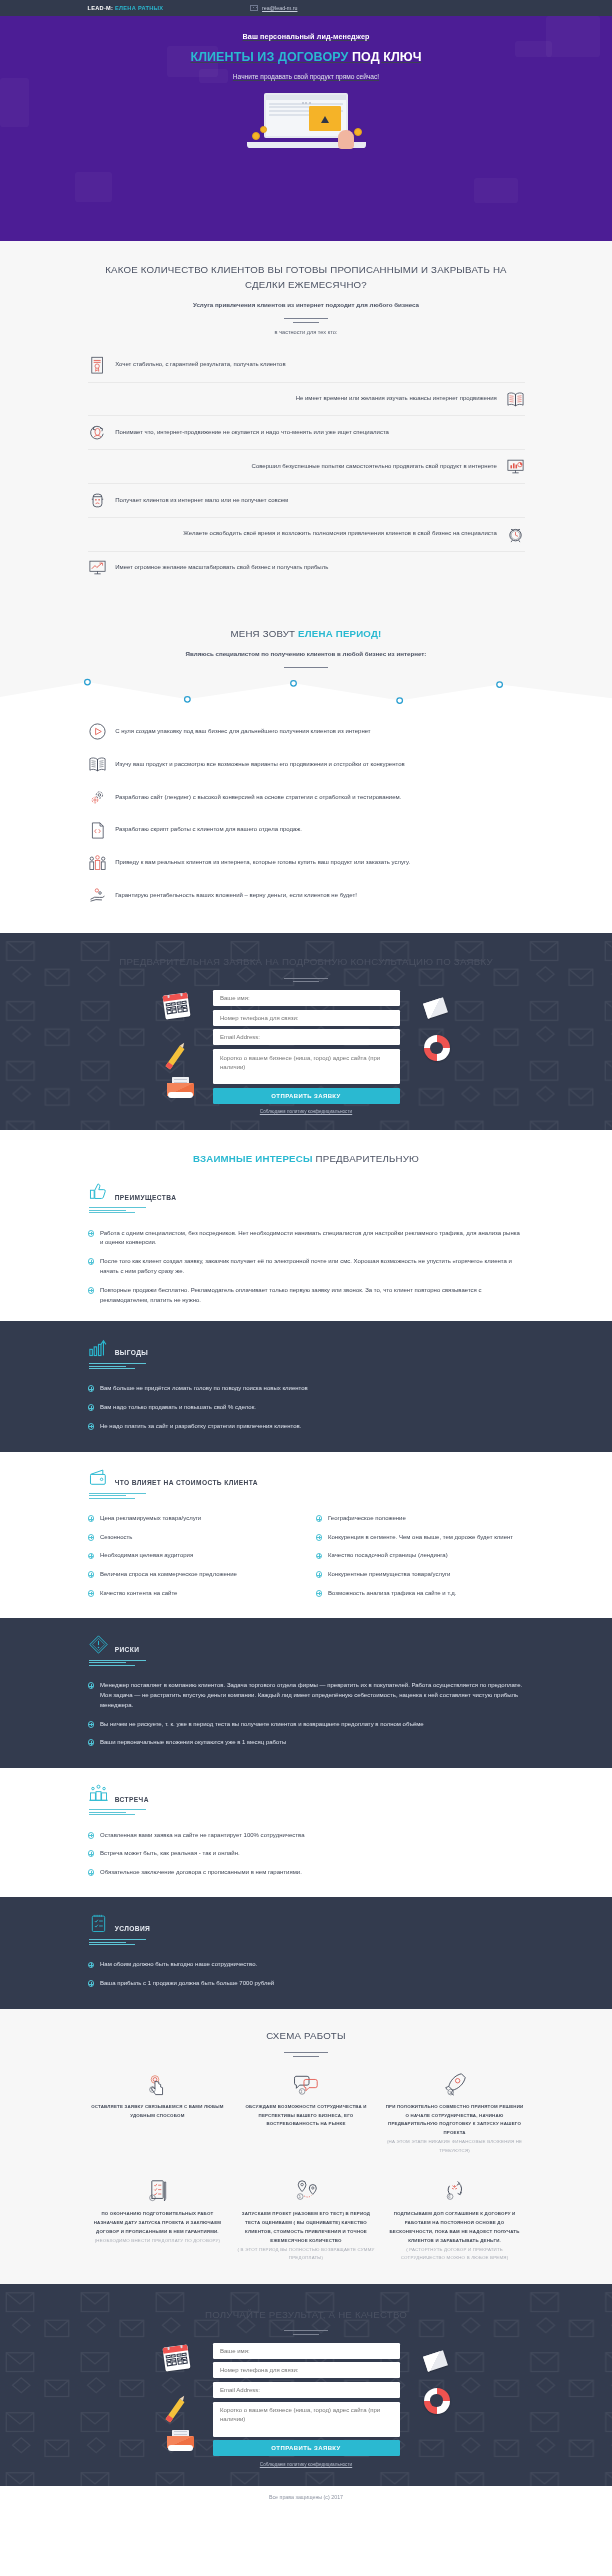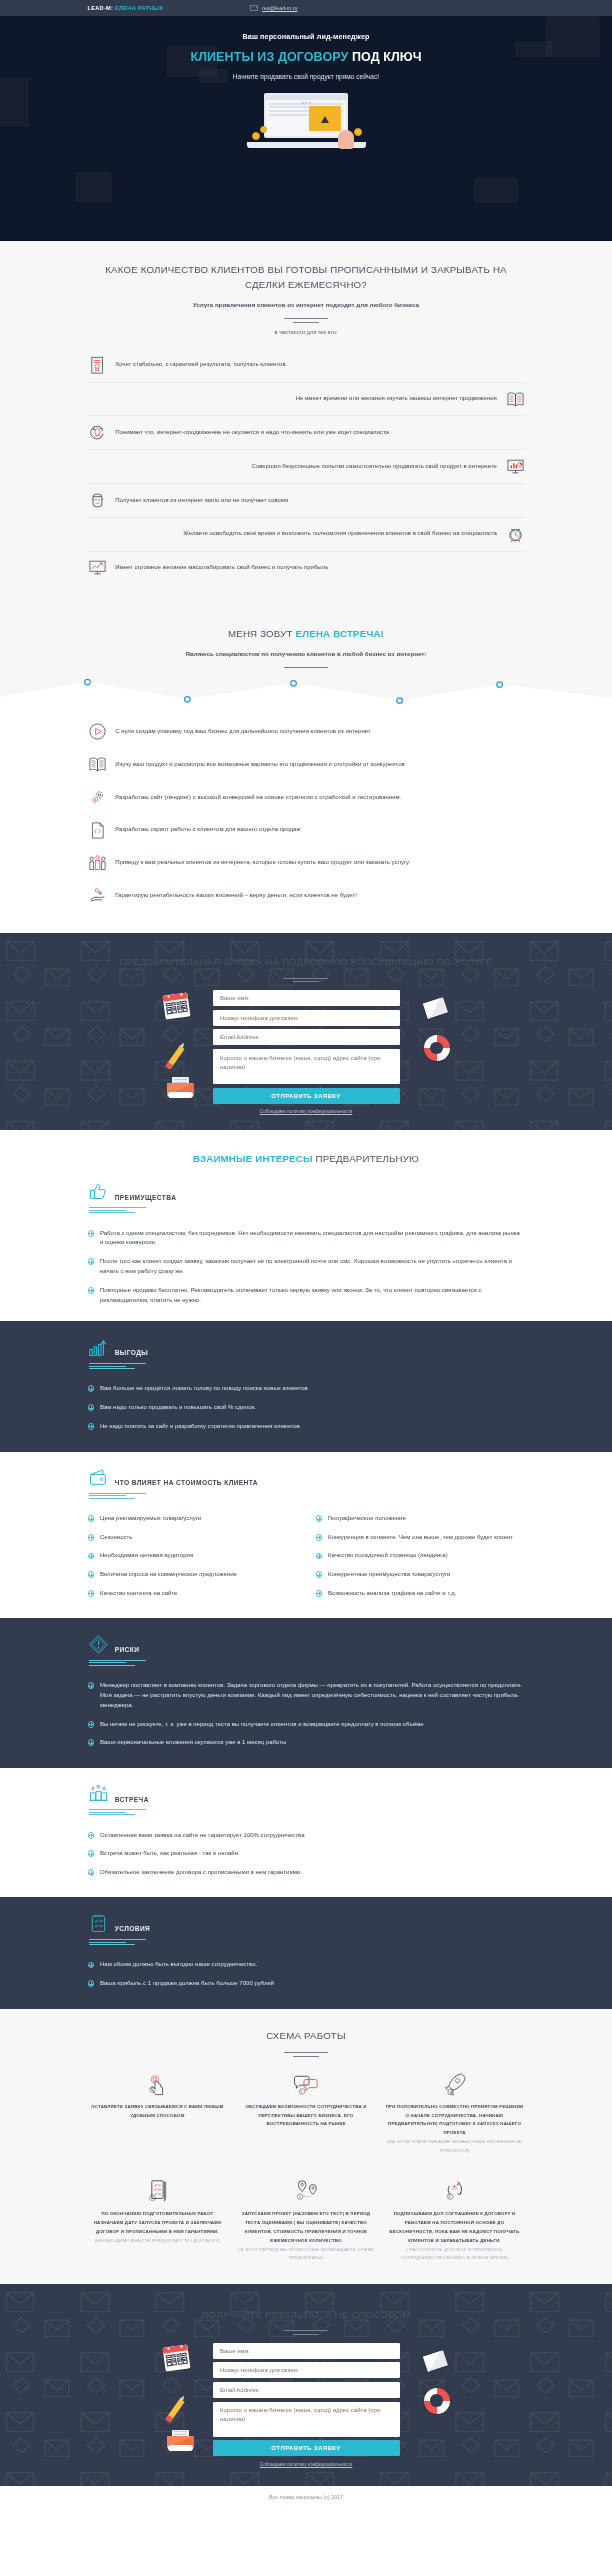--- a/index.html
+++ b/index.html
@@ -17,21 +17,21 @@
   .brand{font-size:5.6px;font-weight:bold;letter-spacing:0.3px;color:#fff;white-space:nowrap}
   .brand .accent{color:#2ab9d1}
   .mailbox{display:flex;align-items:center;gap:3.7px}
   .mail-ico{width:8px;height:5.6px;border:0.6px solid #6f7890;position:relative;display:block}
   .mail-ico:before{content:"";position:absolute;left:0;top:0;width:8px;height:5.6px;
     background:linear-gradient(to bottom right,transparent 45%,#6f7890 46%,#6f7890 48%,transparent 49%),
                linear-gradient(to bottom left,transparent 45%,#6f7890 46%,#6f7890 48%,transparent 49%);}
   .mail-link{font-size:5.3px;color:#c9cfdd;text-decoration:underline}
 
   
-  .hero{background:#0f172a;position:relative;overflow:hidden;padding:16px 0 0;}
+  .hero{background:#4c1d95;position:relative;overflow:hidden;padding:16px 0 0;text-decoration:underline;}
   .hero .blk{position:absolute;background:rgba(255,255,255,.035);border-radius:3.1px}
   .hero-inner{position:relative;z-index:2;text-align:center}
   .hero h4{font-size:7.2px;color:#fff;font-weight:bold;letter-spacing:0.1px}
   .hero h1{font-size:12.5px;font-weight:bold;color:#fff;margin-top:8.7px;letter-spacing:0.1px}
   .hero h1 .cy{color:#2ab9d1}
   .hero p{margin-top:8.7px;font-size:6.6px;color:#dfe3ec;line-height:1.55}
   .laptop{margin:10px auto 0;width:119px;height:59px;position:relative}
   .lp-screen{position:absolute;left:17.5px;top:0;width:84px;height:45px;background:#f4f6f9;border:2.5px solid #e7eaf0;border-radius:1.9px;overflow:hidden}
   .lp-bar{height:5px;background:#dfe4ec}
   .lp-dot{width:1.9px;height:1.9px;border-radius:50%;background:#b9c0cd;display:inline-block;margin:1.2px 0.6px 0 1.2px}
@@ -307,21 +307,21 @@
       </div>
 
     </div>
   </div>
 </section>
 
 <section class="sec sec-light" style="padding-bottom:0">
   <div class="wrap">
     <h2 class="title">
       <span>МЕНЯ ЗОВУТ</span>
-      <b style="color:#2ab9d1">ЕЛЕНА ВСТРЕЧА!</b>
+      <b style="color:#2ab9d1">ЕЛЕНА ПЕРИОД!</b>
     </h2>
     <div class="sub">Являюсь специалистом по получению клиентов в любой бизнес из интернет:</div>
     <div class="divider"></div>
   </div>
   <div class="wave">
     <svg width="612" height="37" viewBox="0 0 980 60" preserveAspectRatio="none">
       <path d="M0 60 L0 42 L140 18 L300 46 L470 20 L640 48 L800 22 L980 44 L980 60 Z" fill="#ffffff"></path>
       <circle cx="140" cy="18" r="4.5" fill="#fff" stroke="#2a9fd1" stroke-width="2"></circle>
       <circle cx="300" cy="46" r="4.5" fill="#fff" stroke="#2a9fd1" stroke-width="2"></circle>
       <circle cx="470" cy="20" r="4.5" fill="#fff" stroke="#2a9fd1" stroke-width="2"></circle>
@@ -429,21 +429,21 @@
           <rect x="72" y="58" width="38" height="26"></rect>
               <path d="M72 58 L91 74 L110 58"></path>
           <path d="M20 66 l14 -12 l14 12 l-14 12 z"></path>
         </g>
       </pattern>
         </defs>
       <rect width="980" height="340" fill="url(#envp)"></rect>
     </svg>
   </div>
   <div class="wrap">
-    <h2 class="title">ПРЕДВАРИТЕЛЬНАЯ ЗАЯВКА НА ПОДРОБНУЮ КОНСУЛЬТАЦИЮ ПО УСЛУГЕ</h2>
+    <h2 class="title">ПРЕДВАРИТЕЛЬНАЯ ЗАЯВКА НА ПОДРОБНУЮ КОНСУЛЬТАЦИЮ ПО ЗАЯВКУ</h2>
     <div class="divider"></div>
 
     <div class="fbox">
       <div class="deco" style="left:-49px;top:3.7px;transform:rotate(-8deg)">
         <div class="cal">
             <div class="cal-top"></div>
             <div class="cal-grid">
           <span></span>
               <span></span>
               <span></span>
@@ -872,21 +872,21 @@
           <rect x="72" y="58" width="38" height="26"></rect>
               <path d="M72 58 L91 74 L110 58"></path>
           <path d="M20 66 l14 -12 l14 12 l-14 12 z"></path>
         </g>
       </pattern>
         </defs>
       <rect width="980" height="360" fill="url(#envp2)"></rect>
     </svg>
   </div>
   <div class="wrap">
-    <h2 class="title">ПОЛУЧАЙТЕ  РЕЗУЛЬТАТ, А НЕ СПОСОБОМ</h2>
+    <h2 class="title">ПОЛУЧАЙТЕ  РЕЗУЛЬТАТ, А НЕ КАЧЕСТВО</h2>
     <div class="divider"></div>
 
     <div class="fbox">
       <div class="deco" style="left:-49px;top:3.7px;transform:rotate(-8deg)">
         <div class="cal">
             <div class="cal-top"></div>
             <div class="cal-grid">
           <span></span>
               <span></span>
               <span></span>

